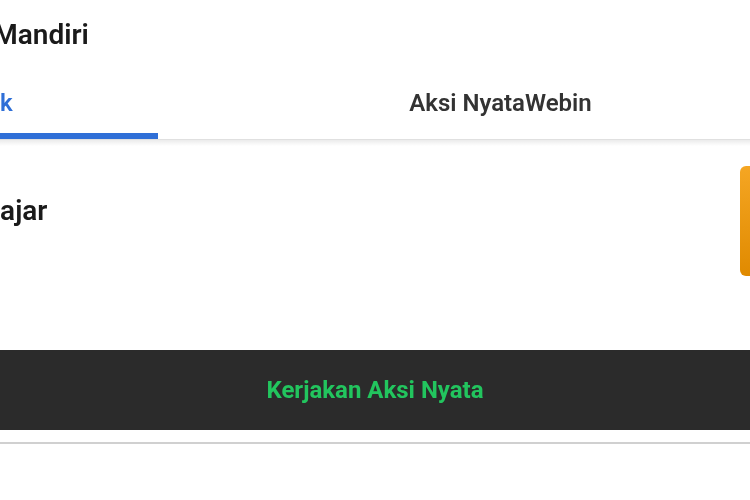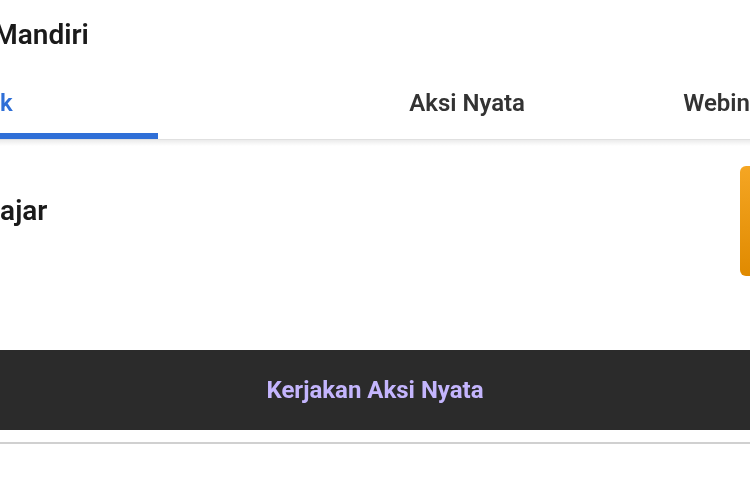--- a/index.html
+++ b/index.html
@@ -42,21 +42,21 @@
     .tab:first-child::after {
       content: "";
       position: absolute;
       left: -40px;
       right: -8px;
       bottom: 0;
       height: 6px;
       background: #2f6fd7;
     }
     .tab:last-child {
-      text-align: right;
+      text-align: left;
       flex: 0.6;
     }
     .tabs-shadow {
       height: 6px;
       background: linear-gradient(to bottom, rgba(0,0,0,0.08), rgba(0,0,0,0));
     }
     .content {
       padding: 48px 0 0 0;
       position: relative;
     }
@@ -75,21 +75,21 @@
       background: linear-gradient(to bottom, #f5a623, #e08a00);
       border-top-left-radius: 6px;
       border-bottom-left-radius: 6px;
     }
     .cta-bar {
       position: absolute;
       left: 0;
       right: 0;
       top: 350px;
       background: #2b2b2b;
-      color: #c4b5fd;
+      color: #22c55e;
       text-align: center;
       padding: 26px 0;
       font-size: 24px;
       font-weight: 700;
       cursor: pointer;
     }
     .divider {
       position: absolute;
       left: 0;
       right: 0;

